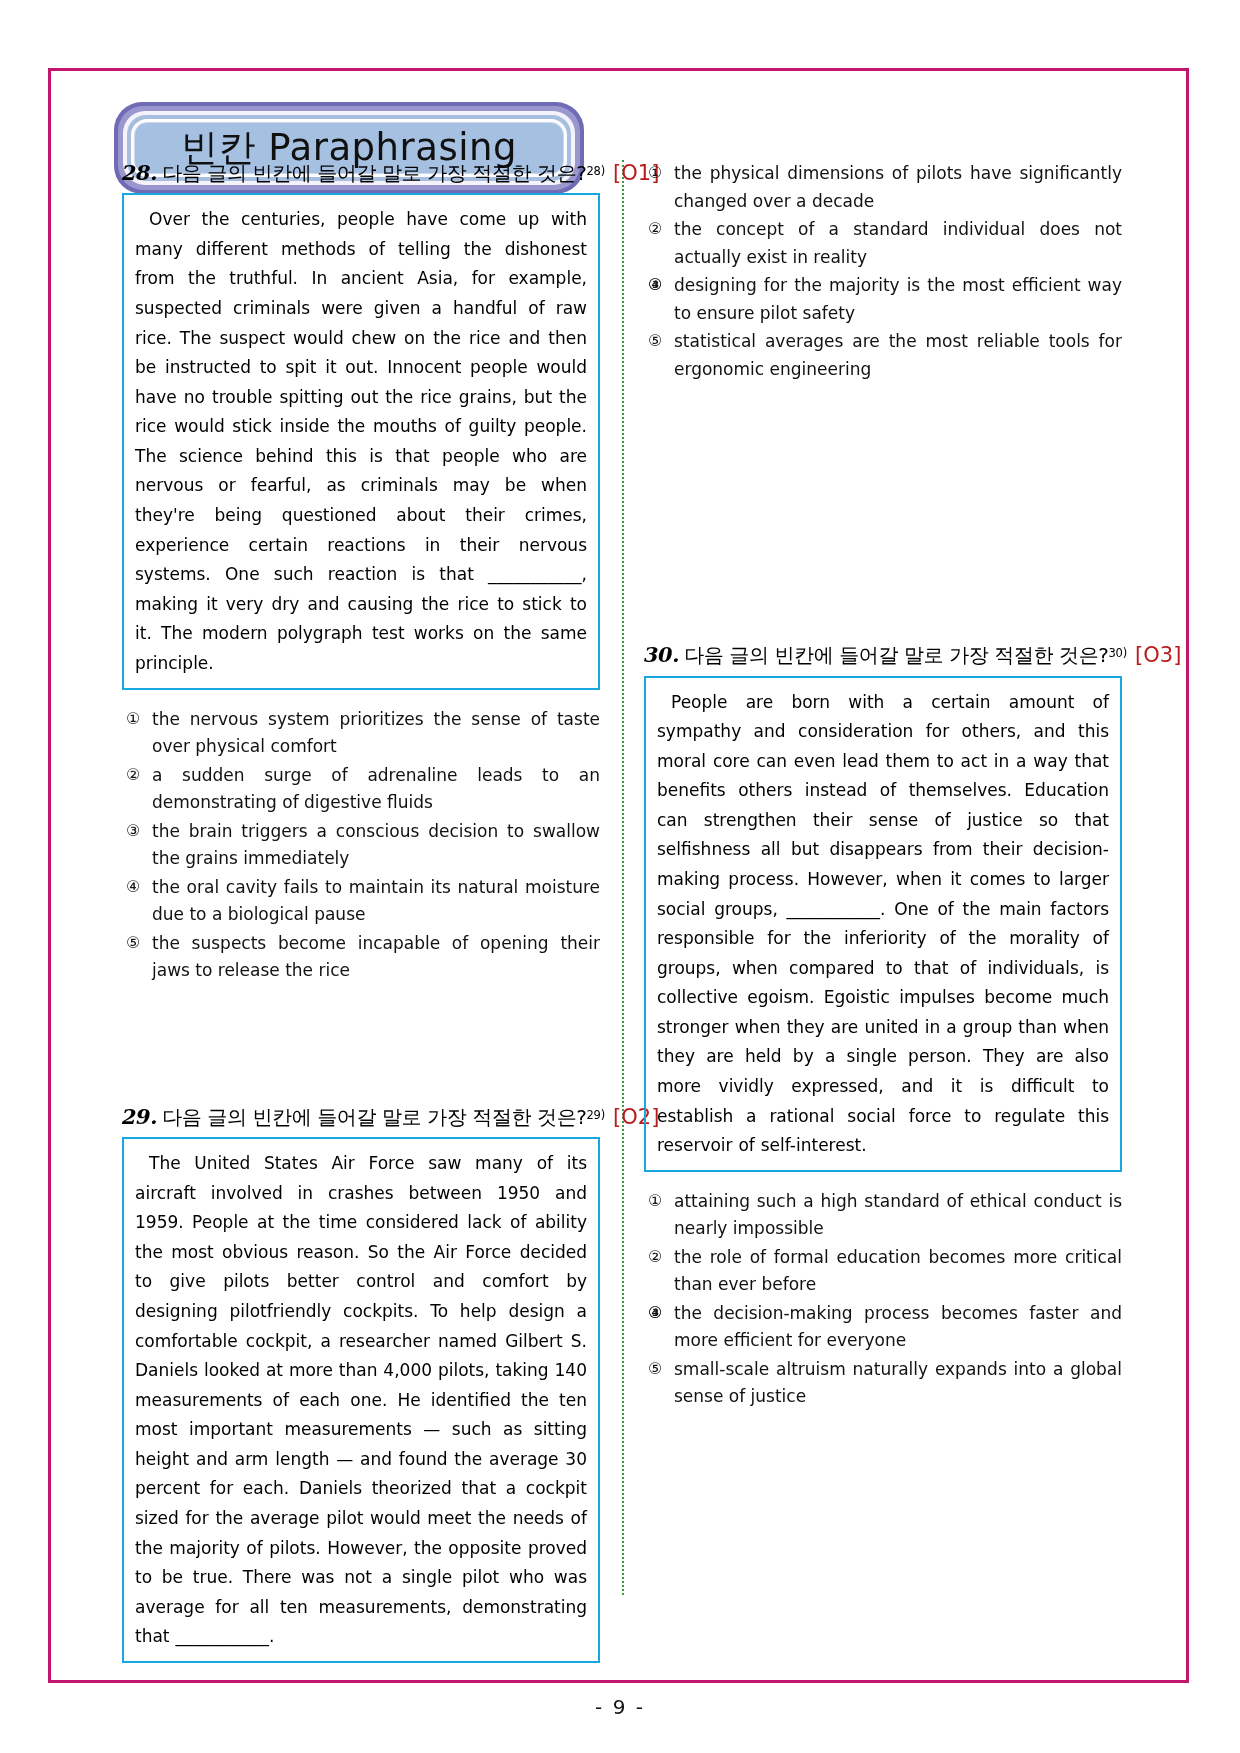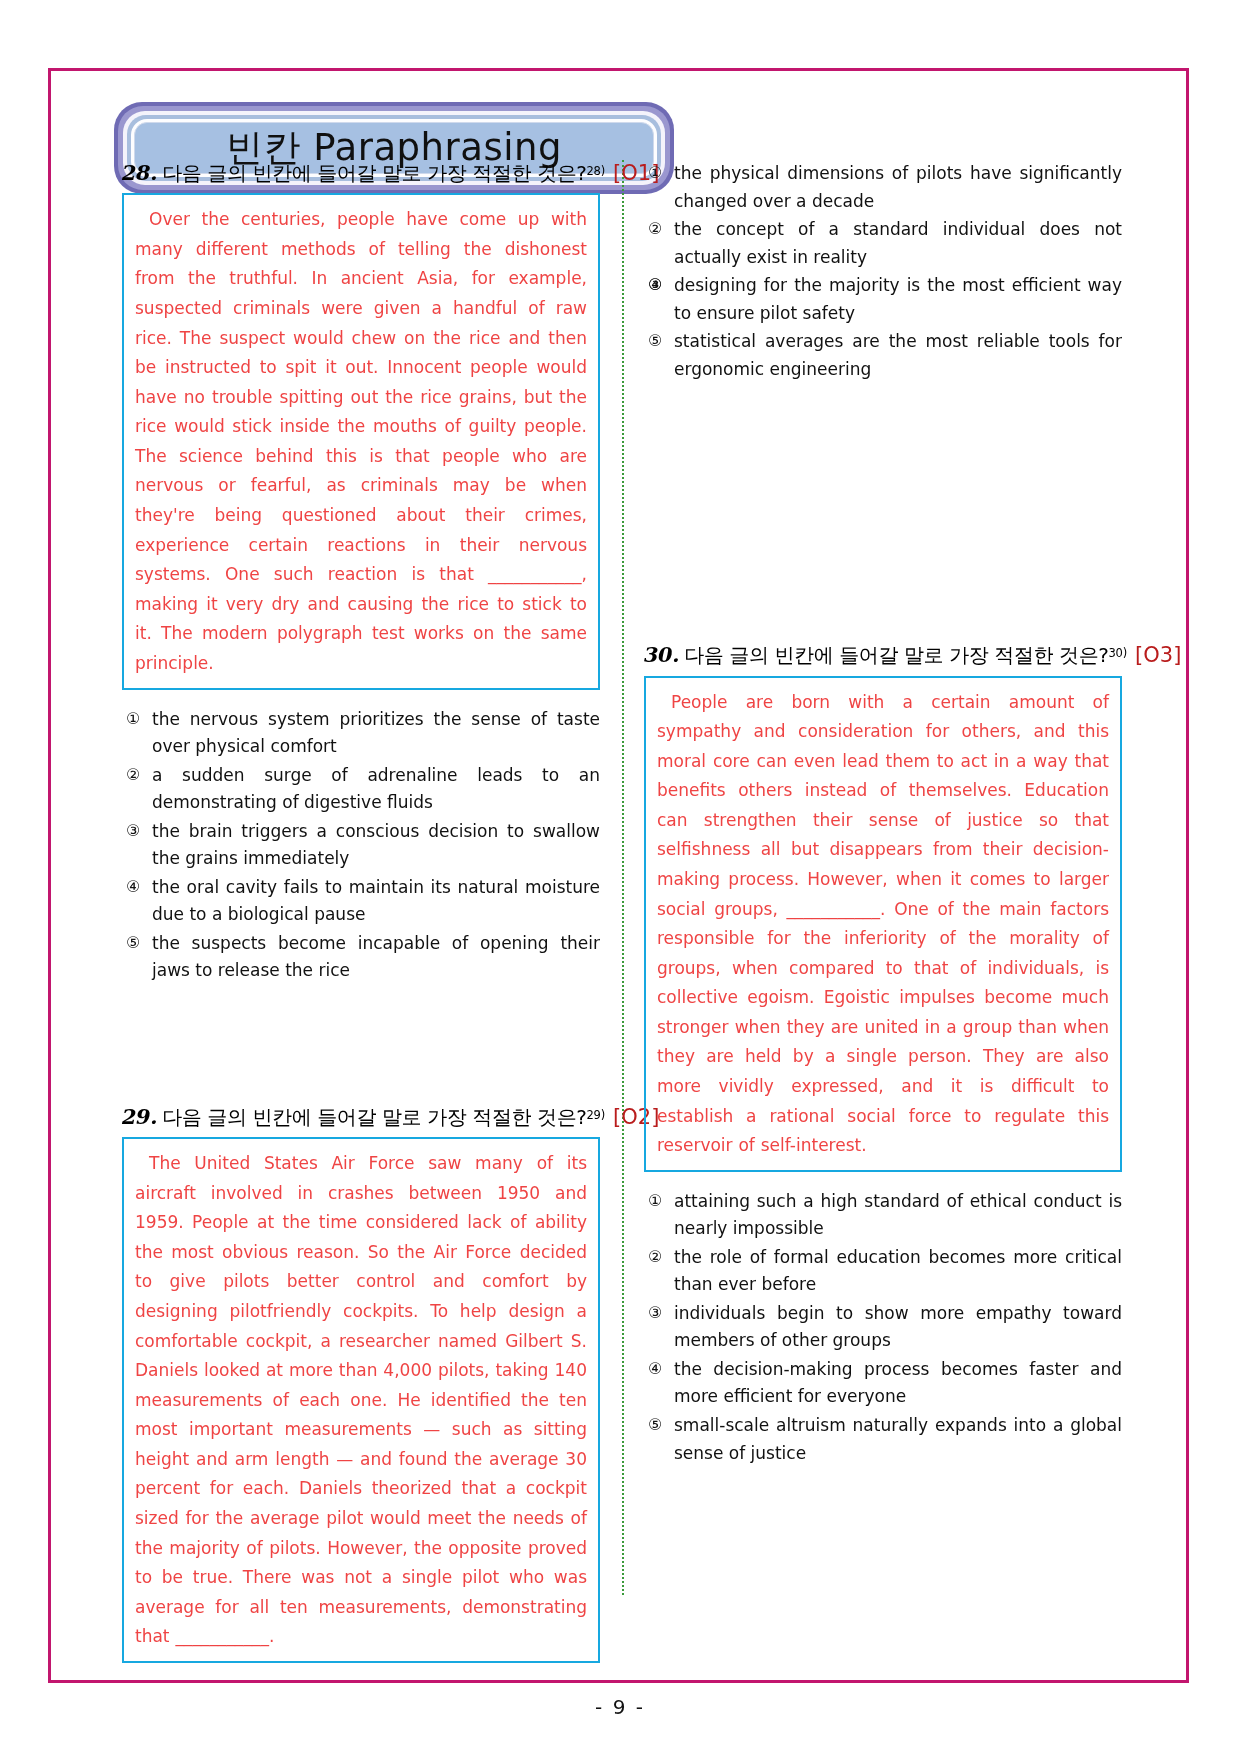--- a/index.html
+++ b/index.html
@@ -34,21 +34,21 @@
     height: 1615px;
     box-sizing: border-box;
     padding: 22px 26px 0 26px;
   }
 
   
   .banner-wrap {
     position: relative;
     height: 92px;
     margin: 12px 0 0 40px;
-    width: 560px;
+    width: 470px;
   }
   .band {
     position: absolute;
     box-sizing: border-box;
     border-radius: 26px;
   }
   .band-1 { left: 0;  top: 0;  right: 0;  bottom: 0;  background: #6f6bb4; border-radius: 28px;}
   .band-2 { left: 4px; top: 4px; right: 4px; bottom: 4px; background: #9a97cf; border-radius: 25px;}
   .band-3 { left: 9px; top: 9px; right: 9px; bottom: 9px; background: #f4f3fb; border-radius: 22px;}
   .band-4 { left: 13px; top: 13px; right: 13px; bottom: 13px; background: #a8bede; border-radius: 19px;}
@@ -133,21 +133,21 @@
     border: 2px solid #17a8e0;
     padding: 10px 11px 9px 11px;
     margin-bottom: 16px;
   }
   .passage p {
     margin: 0;
     text-align: justify;
     text-justify: inter-word;
     font-size: 17px;
     line-height: 1.74;
-    color: #ef4444;
+    color: #000000;
     text-indent: 14px;
     word-spacing: 0.5px;
   }
 
   
   .choices {
     list-style: none;
     margin: 0;
     padding: 0;
   }
@@ -297,21 +297,20 @@
         <li class="choice">
           <span class="marker">①</span>
           <span>attaining such a high standard of ethical conduct is nearly impossible</span>
         </li>
         <li class="choice">
           <span class="marker">②</span>
           <span>the role of formal education becomes more critical than ever before</span>
         </li>
         <li class="choice">
           <span class="marker">③</span>
-          <span>individuals begin to show more empathy toward members of other groups</span>
         </li>
         <li class="choice">
           <span class="marker">④</span>
           <span>the decision-making process becomes faster and more efficient for everyone</span>
         </li>
         <li class="choice">
           <span class="marker">⑤</span>
           <span>small-scale altruism naturally expands into a global sense of justice</span>
         </li>
       </ul>

